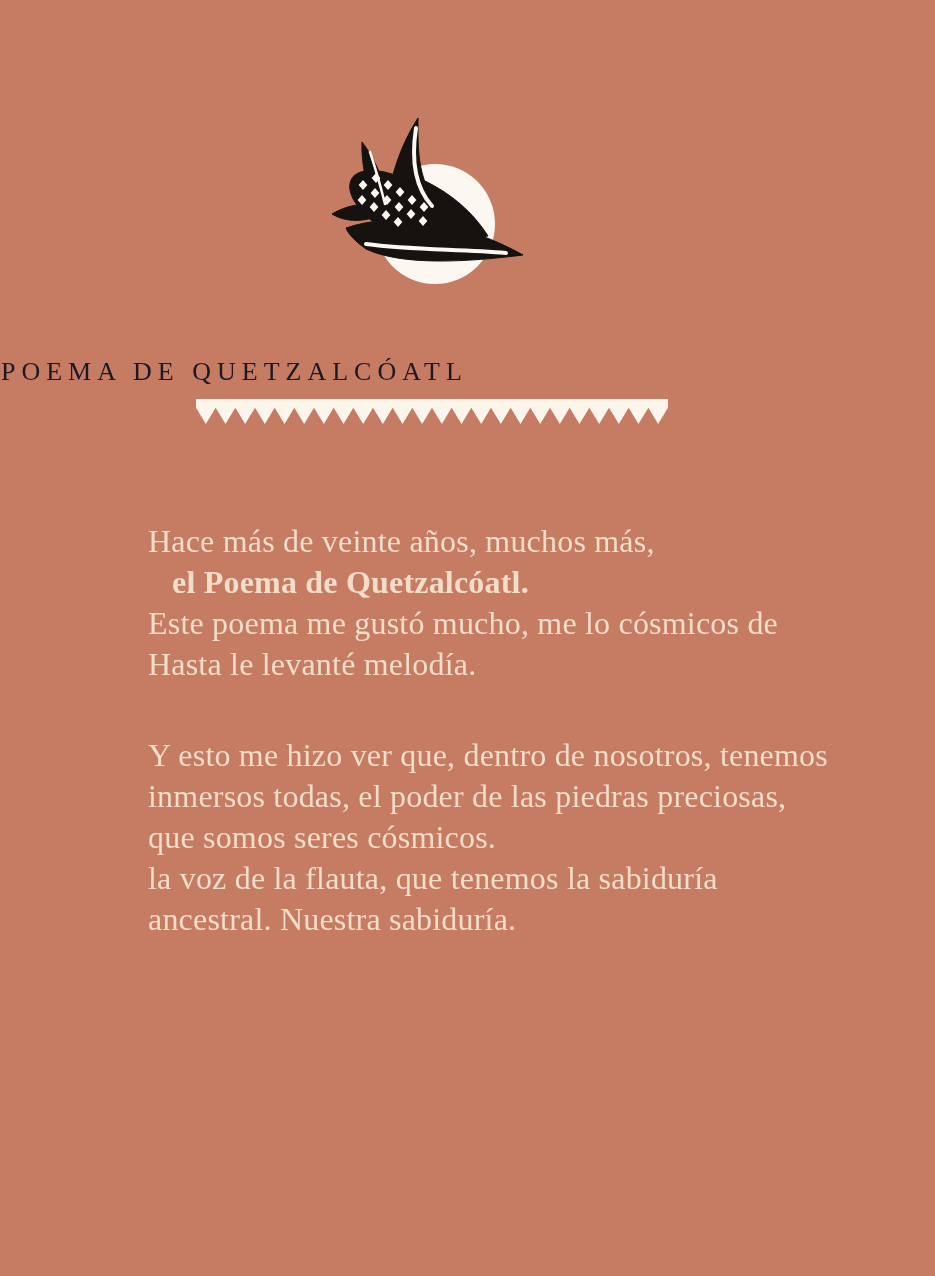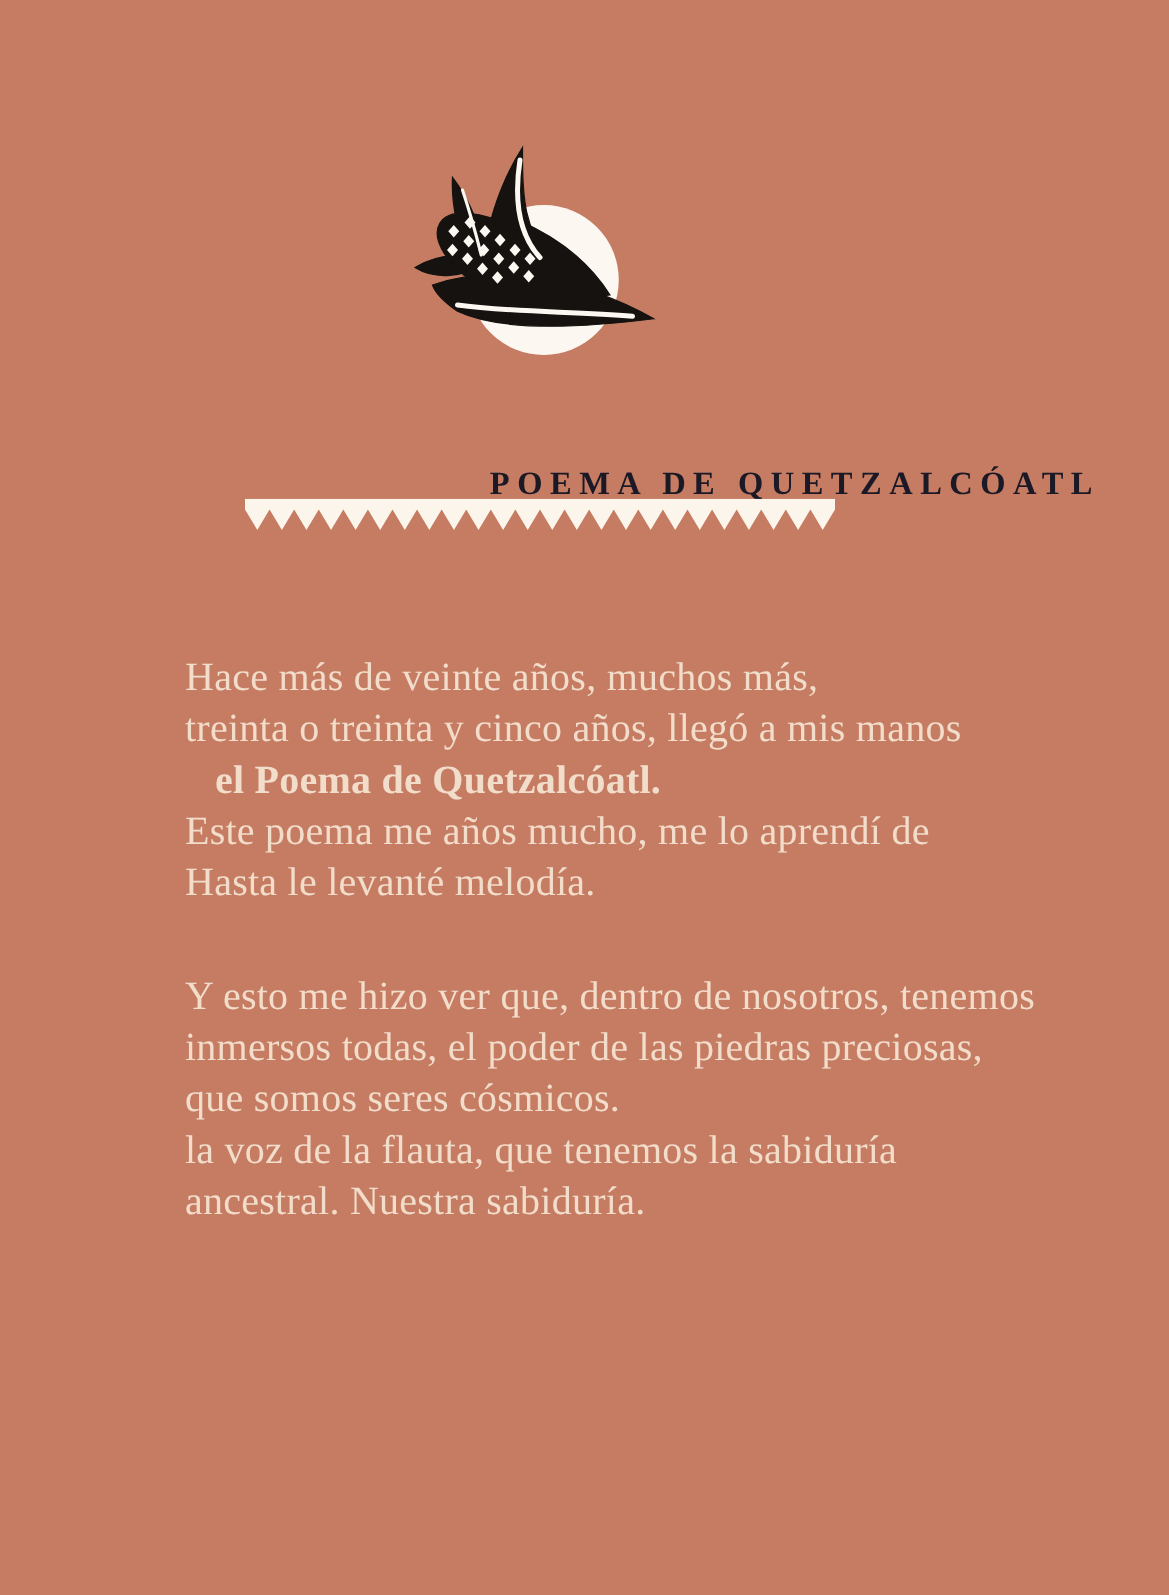--- a/index.html
+++ b/index.html
@@ -28,24 +28,24 @@
   .emblem svg {
     width: 100%;
     height: 100%;
     display: block;
   }
   .title {
     position: absolute;
     left: 0;
     top: 356px;
     width: 864px;
-    margin: 16px;
-    text-align: right;
+    margin: 1px;
+    text-align: left;
     font-size: 26px;
-    font-weight: 700;
+    font-weight: 400;
     letter-spacing: 6px;
     color: #1b1926;
     white-space: nowrap;
   }
   .zigzag {
     position: absolute;
     left: 196px;
     top: 399px;
     width: 472px;
     height: 26px;
@@ -142,23 +142,22 @@
         -10,15 -10,-15 -10,15 -10,-15 -10,15 -10,-15
         -10,15 -10,-15 -10,15 -10,-15 -10,15 -10,-15
         -10,15 -10,-15 -10,15 -10,-15 -10,15 -10,-15
         -10,15 -10,-15 -10,15 -10,-15 -10,15 -10,-15 z"></path>
     </svg>
   </div>
 
   <div class="poem">
     <div class="stanza stanza-1">
       <div class="line">Hace más de veinte años, muchos más,</div>
-      <div class="line">treinta o treinta y cinco años, llegó a mis manos</div>
       <div class="line bold">el Poema de Quetzalcóatl.</div>
-      <div class="line">Este poema me años mucho, me lo aprendí de</div>
+      <div class="line">Este poema me gustó mucho, me lo cósmicos de</div>
       <div class="line">Hasta le levanté melodía.</div>
     </div>
     <div class="stanza stanza-2">
       <div class="line">Y esto me hizo ver que, dentro de nosotros, tenemos</div>
       <div class="line">inmersos todas, el poder de las piedras preciosas,</div>
       <div class="line">que somos seres cósmicos.</div>
       <div class="line">la voz de la flauta, que tenemos la sabiduría</div>
       <div class="line">ancestral. Nuestra sabiduría.</div>
     </div>
   </div>

